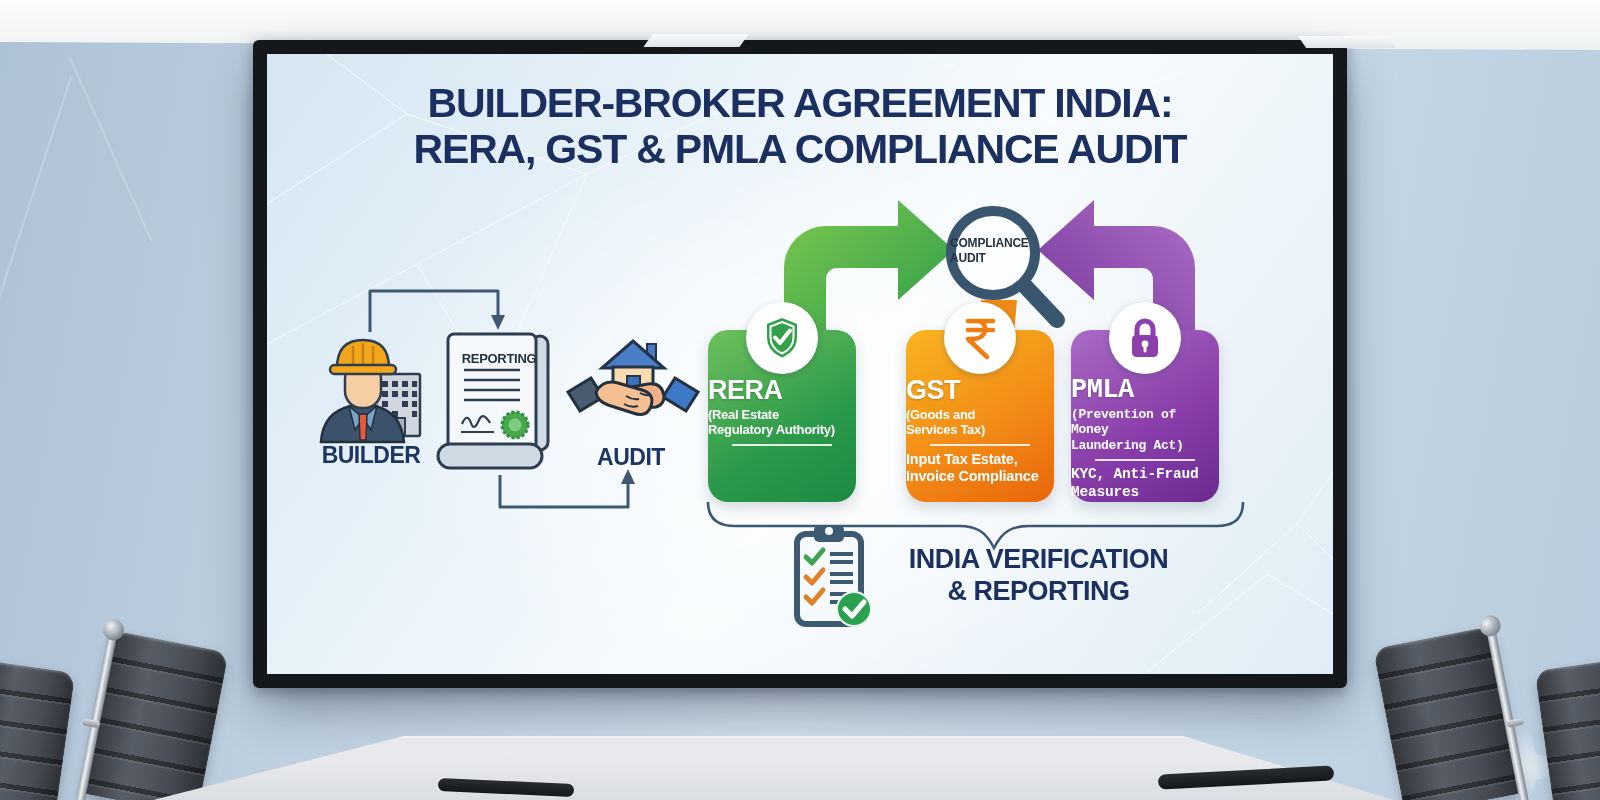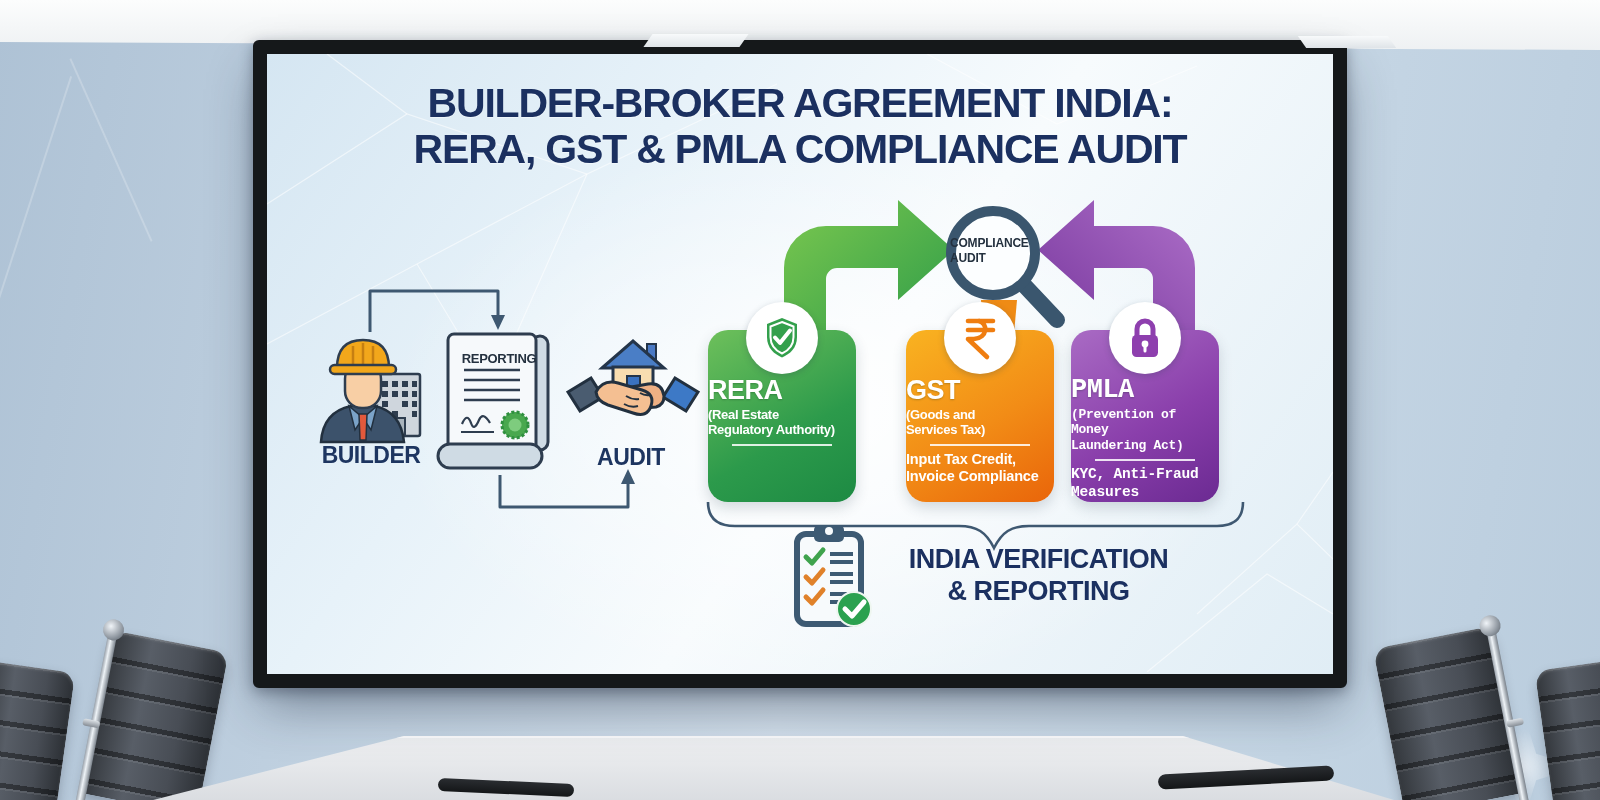--- a/index.html
+++ b/index.html
@@ -302,21 +302,21 @@
             <path d="M8 7 H33"></path>
             <path d="M8 16 H33"></path>
             <path d="M19 7 C28 9 28 24 14 25 H8 L27 43"></path>
           </g>
         </svg>
       </div>
       <div class="pillar-title">GST</div>
       <div class="pillar-sub">(Goods and
 Services Tax)</div>
       <div class="pillar-divider"></div>
-      <div class="pillar-details">Input Tax Credit,
+      <div class="pillar-details">Input Tax Estate,
 Invoice Compliance</div>
     </div>
 
     <div class="pillar pillar-pmla">
       <div class="pillar-circle">
         <svg width="40" height="46" viewBox="0 0 40 46">
           <path d="M12 21 V14 a8 8 0 0 1 16 0 v7" stroke="#8e3fae" stroke-width="5" fill="none" stroke-linecap="round"></path>
           <rect x="7" y="20" width="26" height="22" rx="4.5" fill="#8e3fae"></rect>
           <circle cx="20" cy="29" r="3.4" fill="#fff"></circle>
           <rect x="18.5" y="30" width="3" height="7.5" rx="1.5" fill="#fff"></rect>

